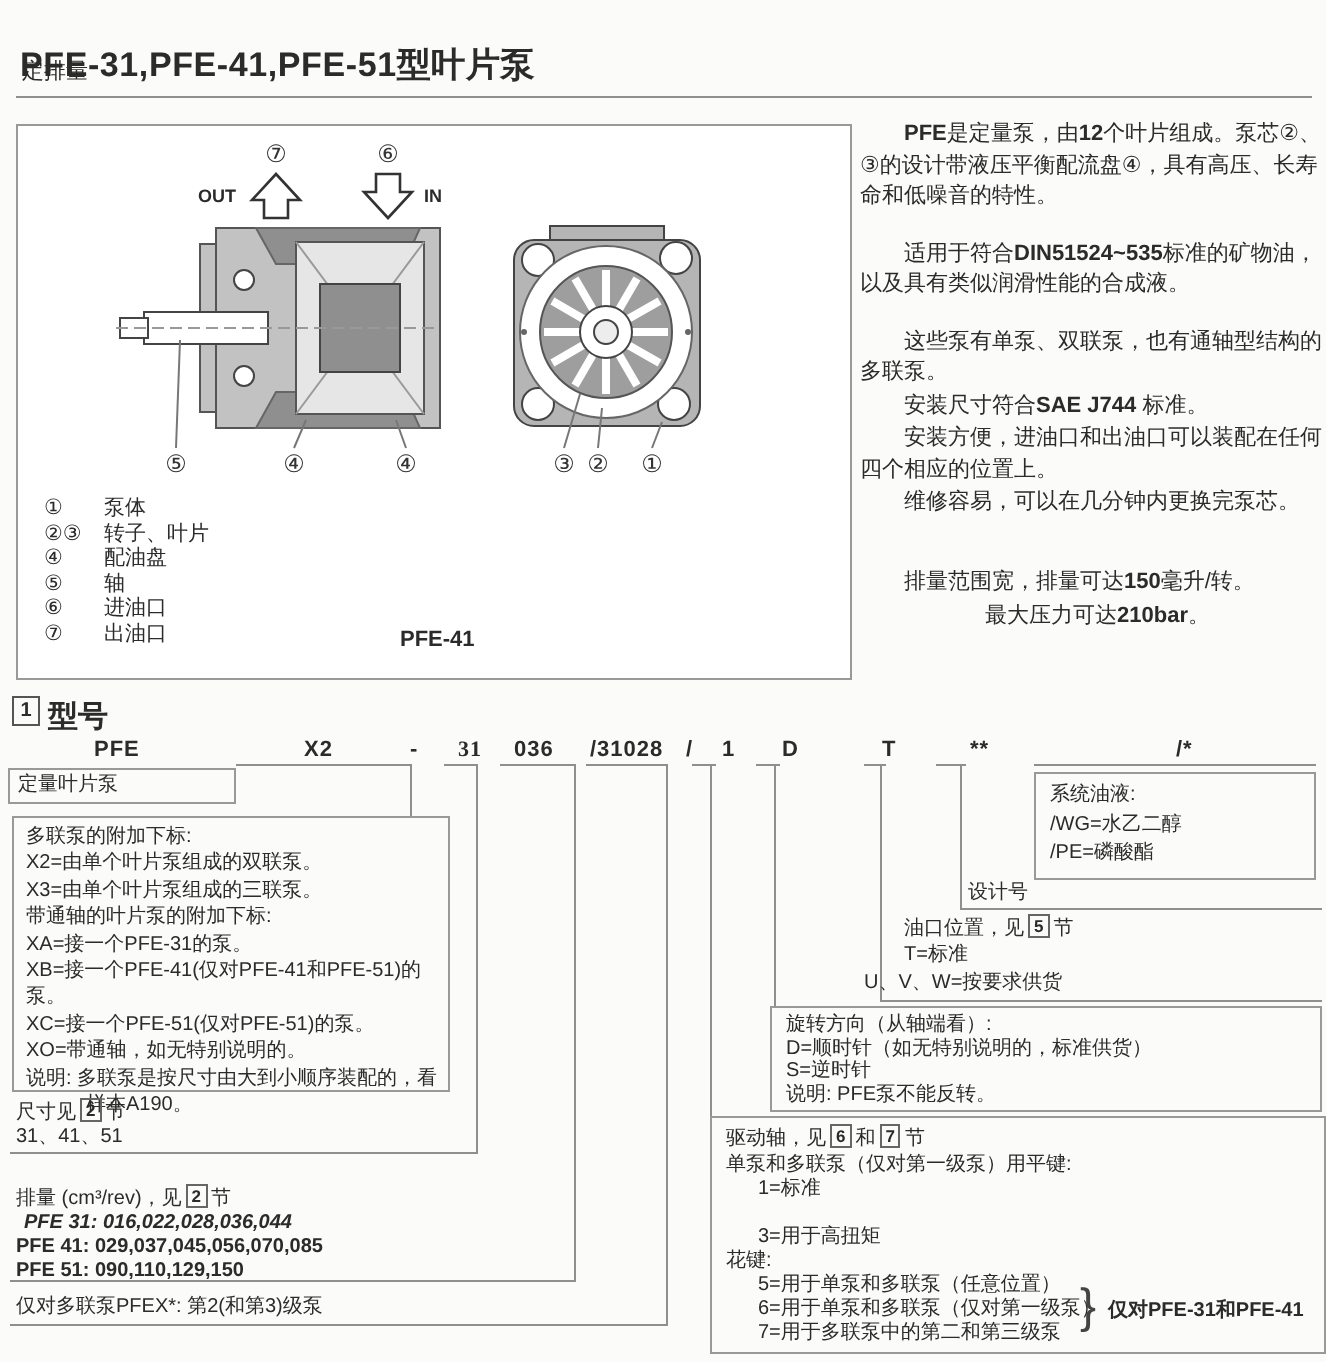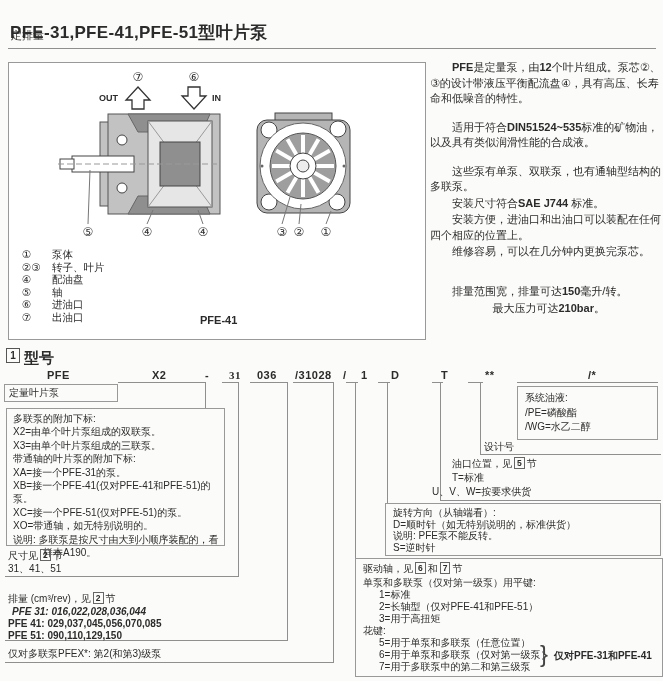--- a/index.html
+++ b/index.html
@@ -207,45 +207,44 @@
   </div>
   <div class="abs t10 b" style="left:12px;top:606px;font-style:italic;">PFE 31: 016,022,028,036,044</div>
   <div class="abs t10 b" style="left:8px;top:618px;">PFE 41: 029,037,045,056,070,085</div>
   <div class="abs t10 b" style="left:8px;top:630px;">PFE 51: 090,110,129,150</div>
 
   <div class="abs t10" style="left:8px;top:648px;">仅对多联泵PFEX*: 第2(和第3)级泵</div>
 
   <div class="box t10" style="left:385px;top:503px;width:276px;height:53px;padding:3px 0 0 7px;box-sizing:border-box;line-height:11.5px;">
     <span class="blockline">旋转方向（从轴端看）:</span>
     <span class="blockline">D=顺时针（如无特别说明的，标准供货）</span>
+    <span class="blockline">S=逆时针</span>
     <span class="blockline">说明: PFE泵不能反转。</span>
-    <span class="blockline">S=逆时针</span>
   </div>
 
   <div class="abs t10" style="left:452px;top:457px;">
     <span>油口位置，见</span><span class="ref">5</span><span>节</span>
   </div>
   <div class="abs t10" style="left:452px;top:472px;">T=标准</div>
   <div class="abs t10" style="left:432px;top:486px;">U、V、W=按要求供货</div>
 
   <div class="abs t10" style="left:484px;top:441px;">设计号</div>
 
   <div class="box t10" style="left:517px;top:386px;width:141px;height:54px;padding:4px 0 0 7px;box-sizing:border-box;line-height:14.5px;">
     <span class="blockline">系统油液:</span>
+    <span class="blockline">/WG=水乙二醇</span>
     <span class="blockline">/PE=磷酸酯</span>
-    <span class="blockline">/WG=水乙二醇</span>
   </div>
 
   <div class="box" style="left:355px;top:558px;width:306px;height:117px;"></div>
   <div class="abs t10" style="left:363px;top:562px;">
     <span>驱动轴，见</span><span class="ref">6</span><span>和</span><span class="ref">7</span><span>节</span>
   </div>
   <div class="abs t10" style="left:363px;top:577px;">单泵和多联泵（仅对第一级泵）用平键:</div>
   <div class="abs t10" style="left:379px;top:589px;">1=标准</div>
-  <div class="abs t10" style="left:379px;top:601px;">2=长轴型（仅对PFE-41和PFE-51）</div>
   <div class="abs t10" style="left:379px;top:613px;">3=用于高扭矩</div>
   <div class="abs t10" style="left:363px;top:625px;">花键:</div>
   <div class="abs t10" style="left:379px;top:637px;">5=用于单泵和多联泵（任意位置）</div>
   <div class="abs t10" style="left:379px;top:649px;">6=用于单泵和多联泵（仅对第一级泵）</div>
   <div class="abs t10" style="left:379px;top:661px;">7=用于多联泵中的第二和第三级泵</div>
   <div class="abs" style="left:540px;top:642px;font-size:24px;line-height:24px;color:#444;">}</div>
   <div class="abs t10 b" style="left:554px;top:650px;">仅对PFE-31和PFE-41</div>
 
 </div>
 

